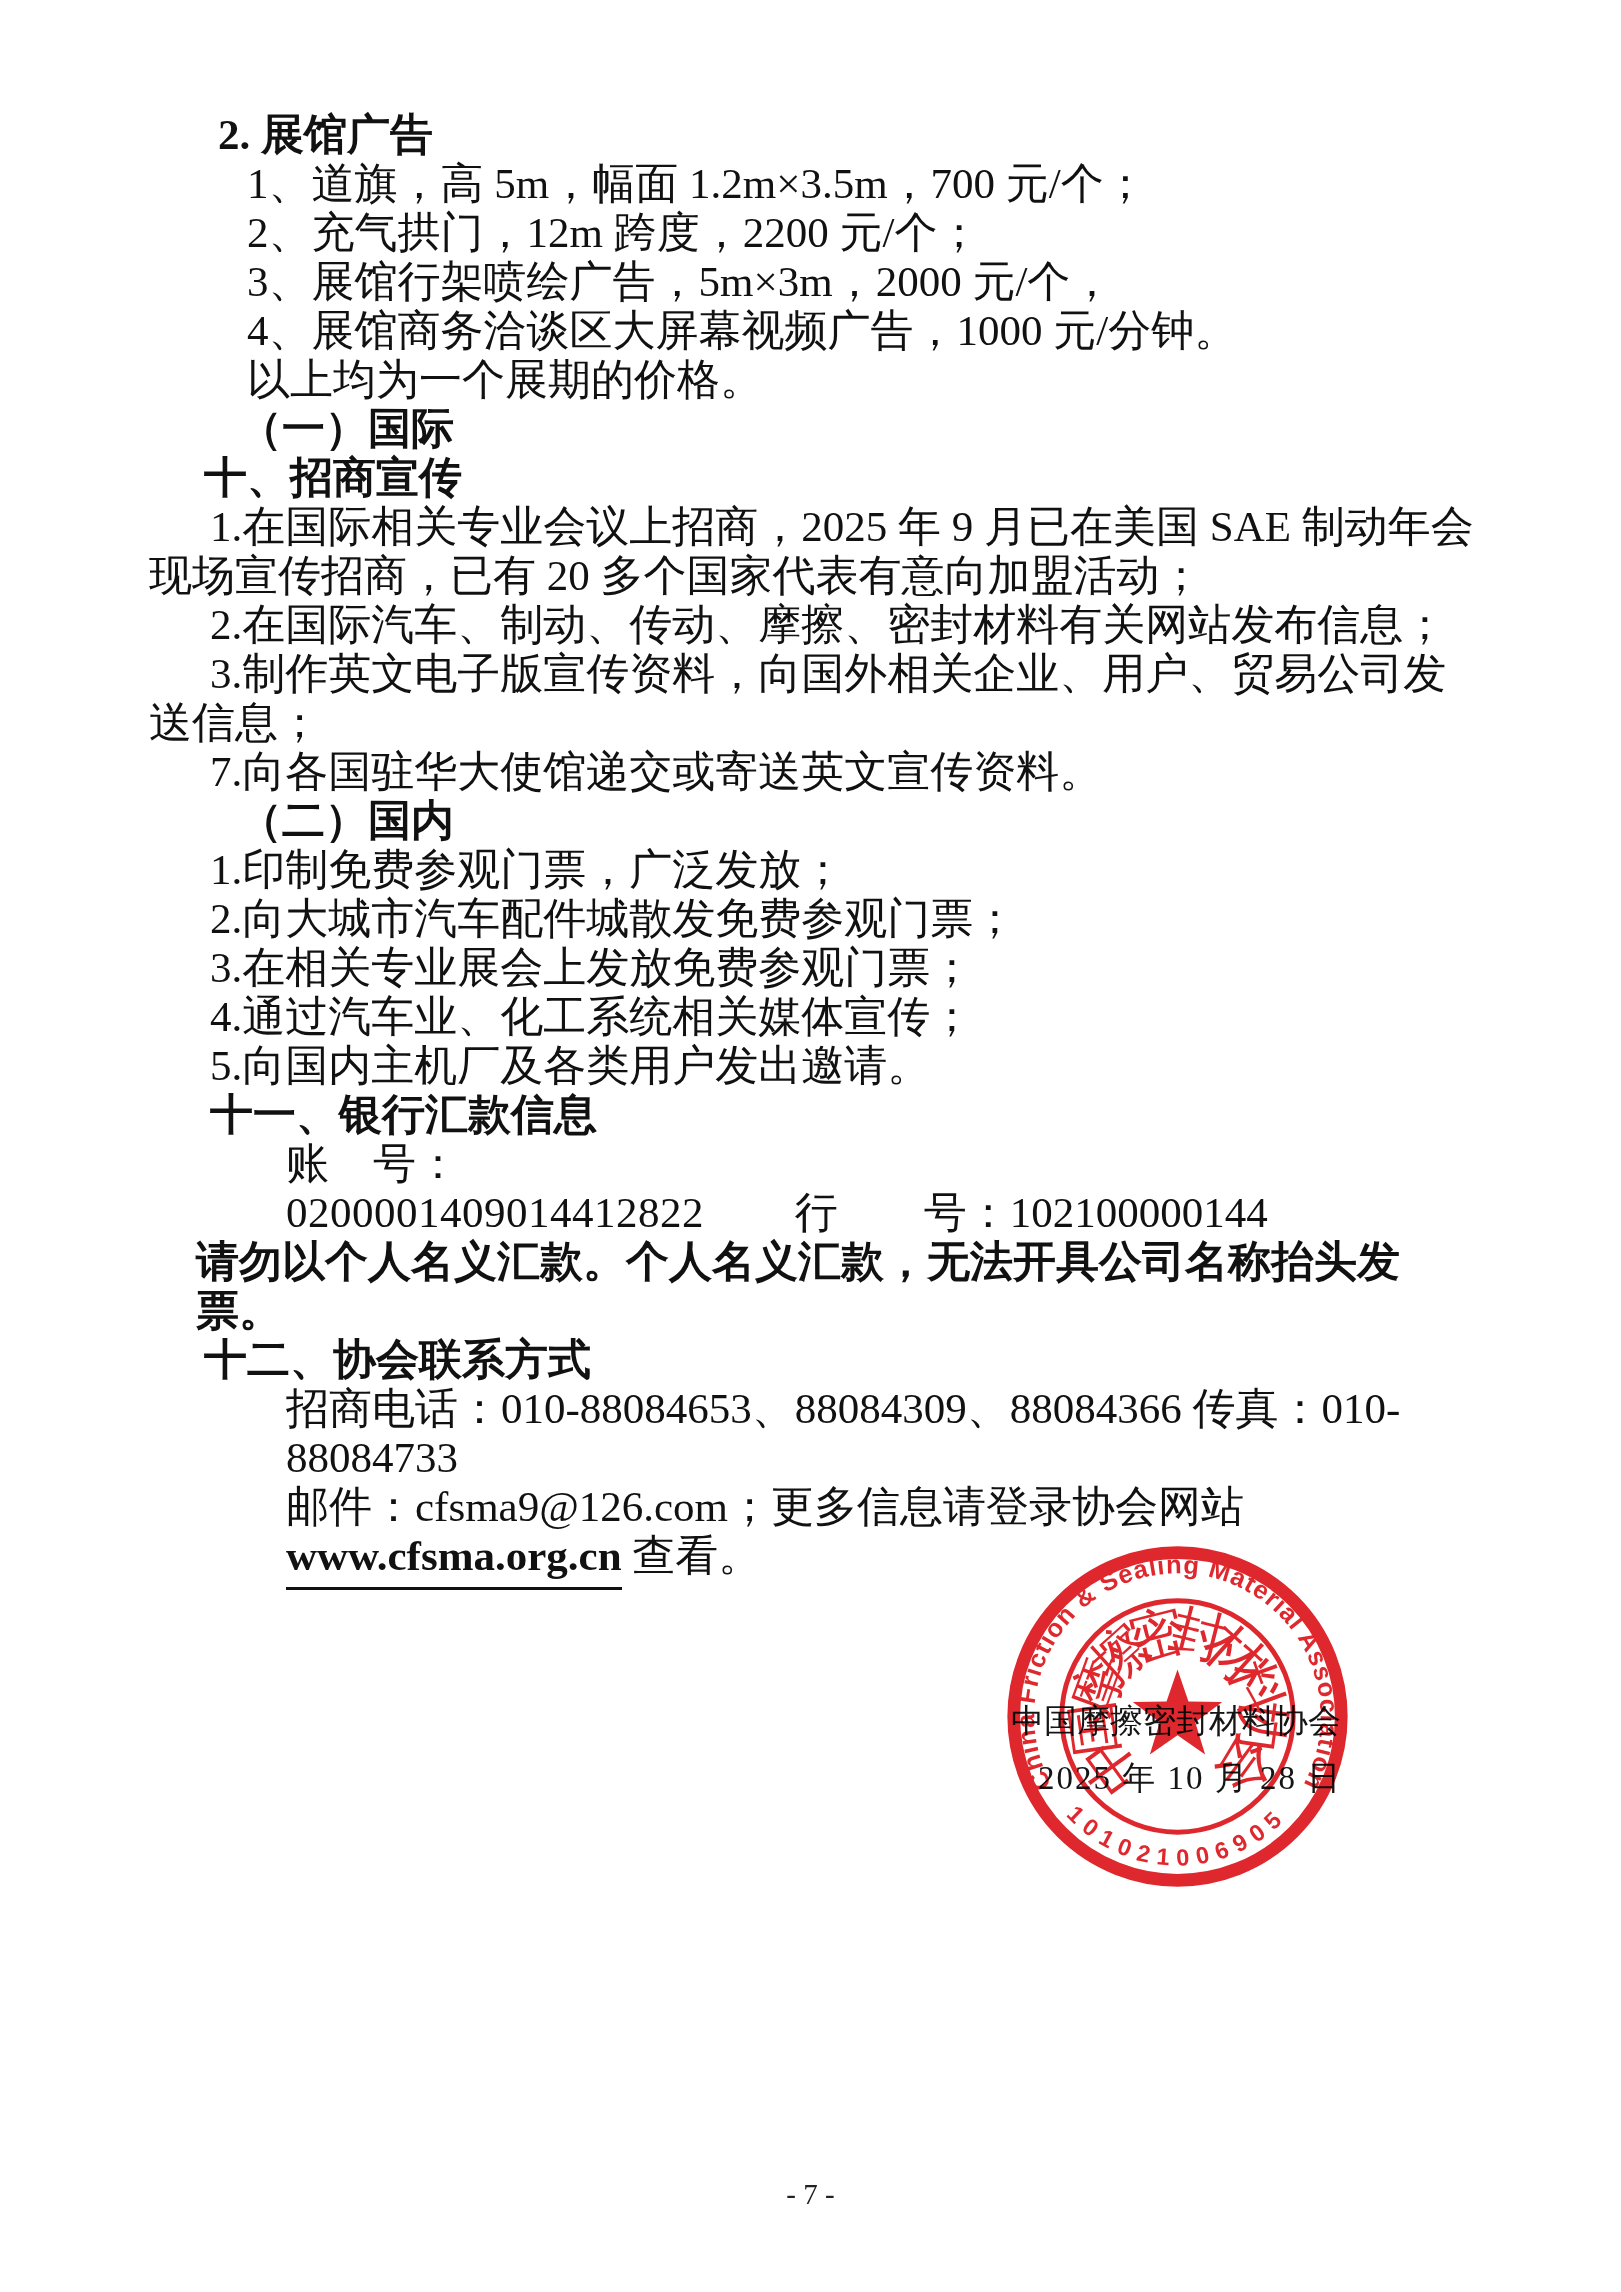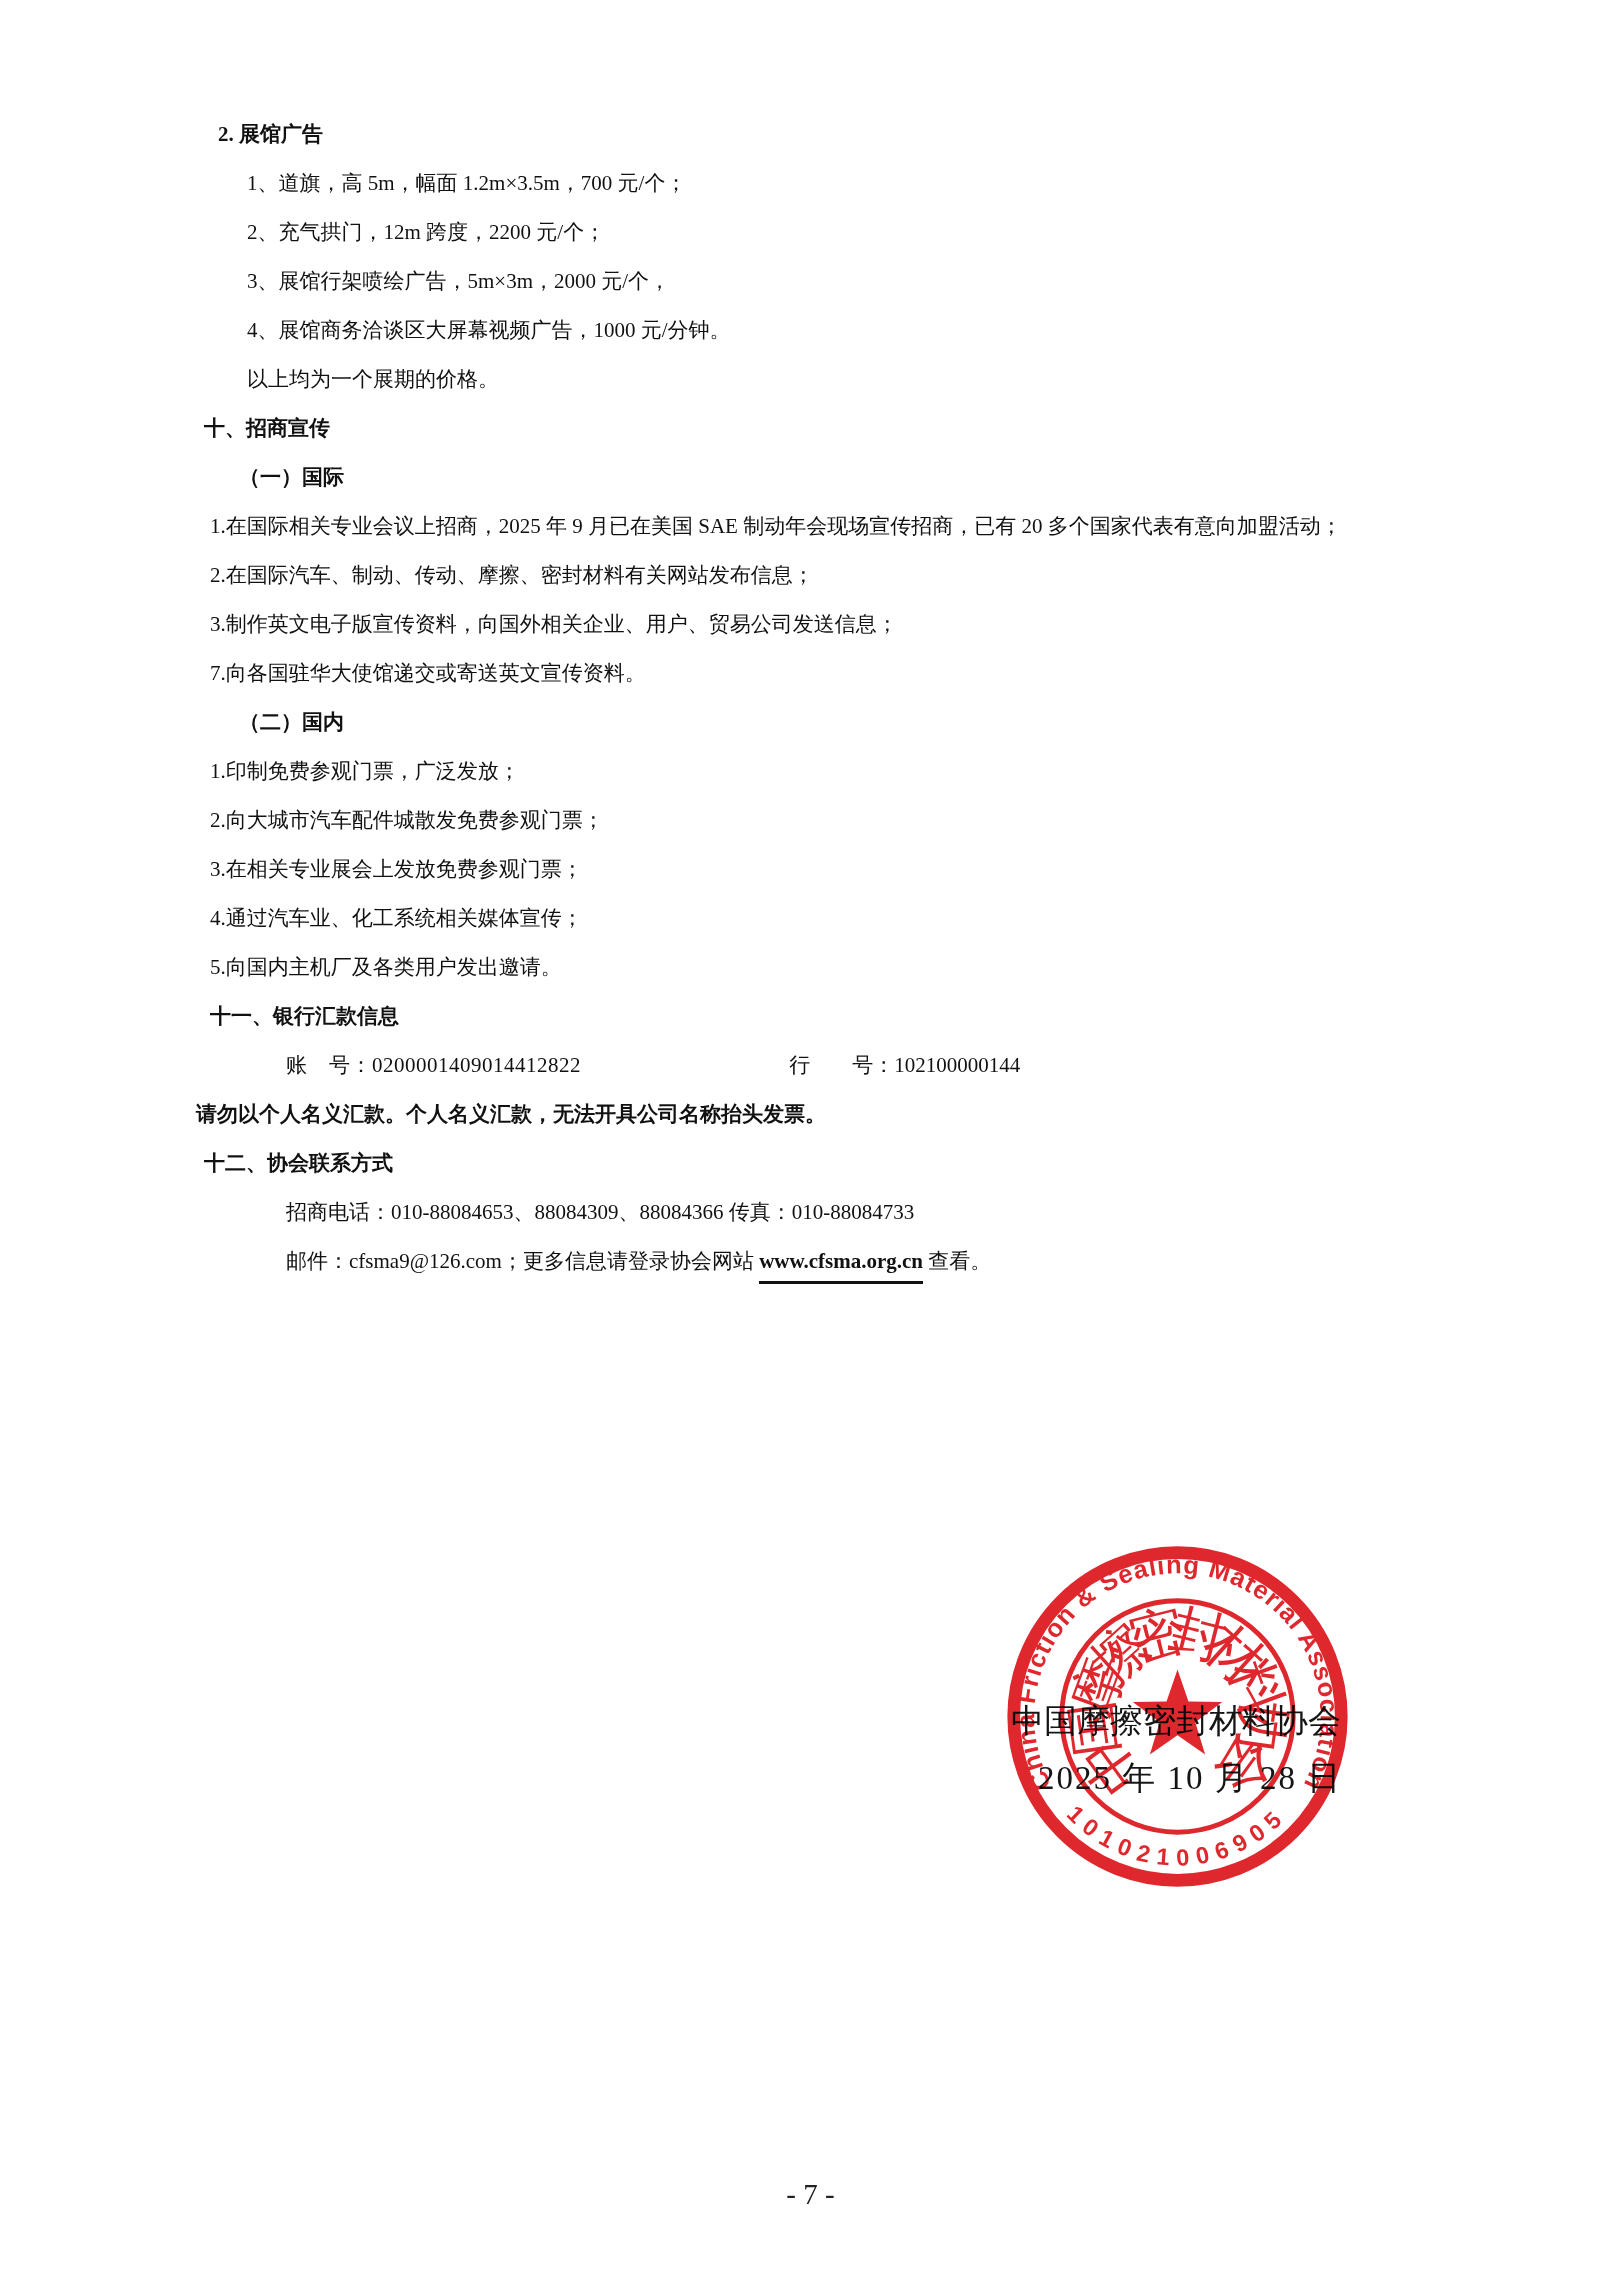--- a/index.html
+++ b/index.html
@@ -8,21 +8,21 @@
     width:1621px;height:2293px;
     margin:0 auto;
     background:#ffffff;
     font-family:"Liberation Serif","DejaVu Serif",serif;
     color:#111111;
     overflow:hidden;
   }
   .content{
     position:absolute;
     left:149px;top:110px;right:147px;
-    font-size:21px;
+    font-size:43px;
     line-height:49px;
   }
   .h{font-weight:bold;}
   .ind-head2{margin-left:69px;}
   .ind-items{margin-left:98px;}
   .ind-sec{margin-left:55px;}
   .ind-sub{margin-left:90px;}
   .ind-para{margin-left:0;text-indent:61px;}
   .ind-bank{margin-left:137px;}
   .ind-note{margin-left:39px;}
@@ -67,22 +67,22 @@
 
   <div class="content">
 
     <p class="h ind-head2">2. 展馆广告</p>
     <p class="ind-items">1、道旗，高 5m，幅面 1.2m×3.5m，700 元/个；</p>
     <p class="ind-items">2、充气拱门，12m 跨度，2200 元/个；</p>
     <p class="ind-items">3、展馆行架喷绘广告，5m×3m，2000 元/个，</p>
     <p class="ind-items">4、展馆商务洽谈区大屏幕视频广告，1000 元/分钟。</p>
     <p class="ind-items">以上均为一个展期的价格。</p>
 
+    <p class="h ind-sub">（一）国际</p>
     <p class="h ind-sec">十、招商宣传</p>
-    <p class="h ind-sub">（一）国际</p>
     <p class="ind-para">1.在国际相关专业会议上招商，2025 年 9 月已在美国 SAE 制动年会现场宣传招商，已有 20 多个国家代表有意向加盟活动；</p>
     <p class="ind-para">2.在国际汽车、制动、传动、摩擦、密封材料有关网站发布信息；</p>
     <p class="ind-para">3.制作英文电子版宣传资料，向国外相关企业、用户、贸易公司发送信息；</p>
     <p class="ind-para">7.向各国驻华大使馆递交或寄送英文宣传资料。</p>
 
     <p class="h ind-sub">（二）国内</p>
     <p class="ind-para">1.印制免费参观门票，广泛发放；</p>
     <p class="ind-para">2.向大城市汽车配件城散发免费参观门票；</p>
     <p class="ind-para">3.在相关专业展会上发放免费参观门票；</p>
     <p class="ind-para">4.通过汽车业、化工系统相关媒体宣传；</p>

